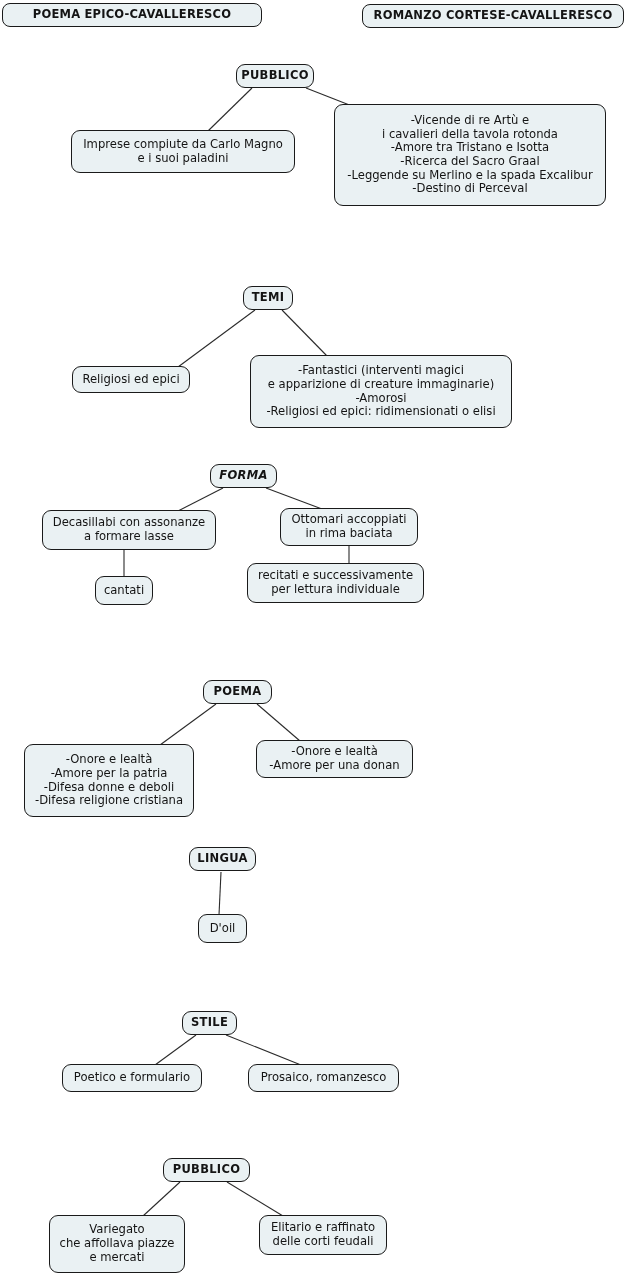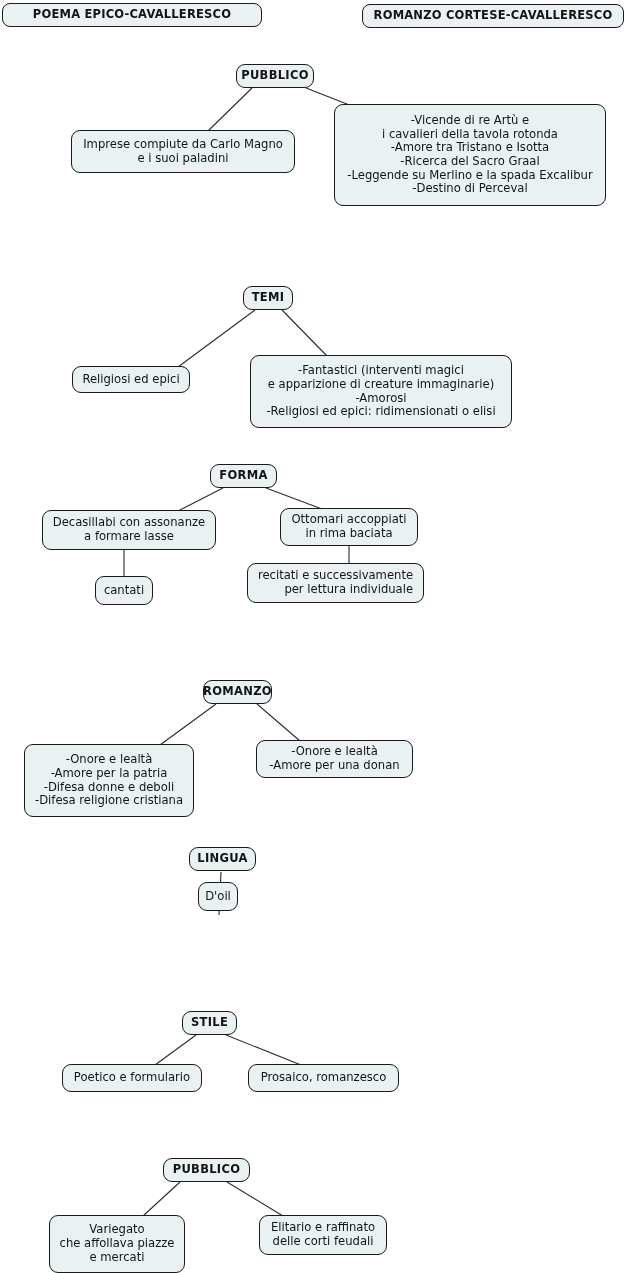--- a/index.html
+++ b/index.html
@@ -109,46 +109,46 @@
 
   <div class="node key" style="left:243px; top:286px; width:50px; height:24px;">TEMI</div>
 
   <div class="node leaf" style="left:72px; top:366px; width:118px; height:27px;">Religiosi ed epici</div>
 
   <div class="node leaf" style="left:250px; top:355px; width:262px; height:73px;">-Fantastici (interventi magici
 e apparizione di creature immaginarie)
 -Amorosi
 -Religiosi ed epici: ridimensionati o elisi</div>
 
-  <div class="node key" style="left:210px; top:464px; width:67px; height:24px;">FORMA</div>
+  <div class="node key" style="left:210px; top:464px; width:67px; height:24px;font-style:italic;">FORMA</div>
 
   <div class="node leaf" style="left:42px; top:510px; width:174px; height:40px;">Decasillabi con assonanze
 a formare lasse</div>
 
   <div class="node leaf" style="left:95px; top:576px; width:58px; height:29px;">cantati</div>
 
   <div class="node leaf" style="left:280px; top:508px; width:138px; height:38px;">Ottomari accoppiati
 in rima baciata</div>
 
-  <div class="node leaf" style="left:247px; top:563px; width:177px; height:40px;text-align:right;">recitati e successivamente
+  <div class="node leaf" style="left:247px; top:563px; width:177px; height:40px;">recitati e successivamente
 per lettura individuale</div>
 
-  <div class="node key" style="left:203px; top:680px; width:69px; height:24px;">ROMANZO</div>
+  <div class="node key" style="left:203px; top:680px; width:69px; height:24px;">POEMA</div>
 
   <div class="node leaf" style="left:24px; top:744px; width:170px; height:73px;">-Onore e lealtà
 -Amore per la patria
 -Difesa donne e deboli
 -Difesa religione cristiana</div>
 
   <div class="node leaf" style="left:256px; top:740px; width:157px; height:38px;">-Onore e lealtà
 -Amore per una donan</div>
 
   <div class="node key" style="left:189px; top:847px; width:67px; height:24px;">LINGUA</div>
 
-  <div class="node leaf" style="left:198px; top:882px; width:40px; height:29px;">D'oil</div>
+  <div class="node leaf" style="left:198px; top:914px; width:49px; height:29px;">D'oil</div>
 
   <div class="node key" style="left:182px; top:1011px; width:55px; height:24px;">STILE</div>
 
   <div class="node leaf" style="left:62px; top:1064px; width:140px; height:28px;">Poetico e formulario</div>
 
   <div class="node leaf" style="left:248px; top:1064px; width:151px; height:28px;text-align:center;">Prosaico, romanzesco</div>
 
   <div class="node key" style="left:163px; top:1158px; width:87px; height:24px;">PUBBLICO</div>
 
   <div class="node leaf" style="left:49px; top:1215px; width:136px; height:58px;">Variegato

